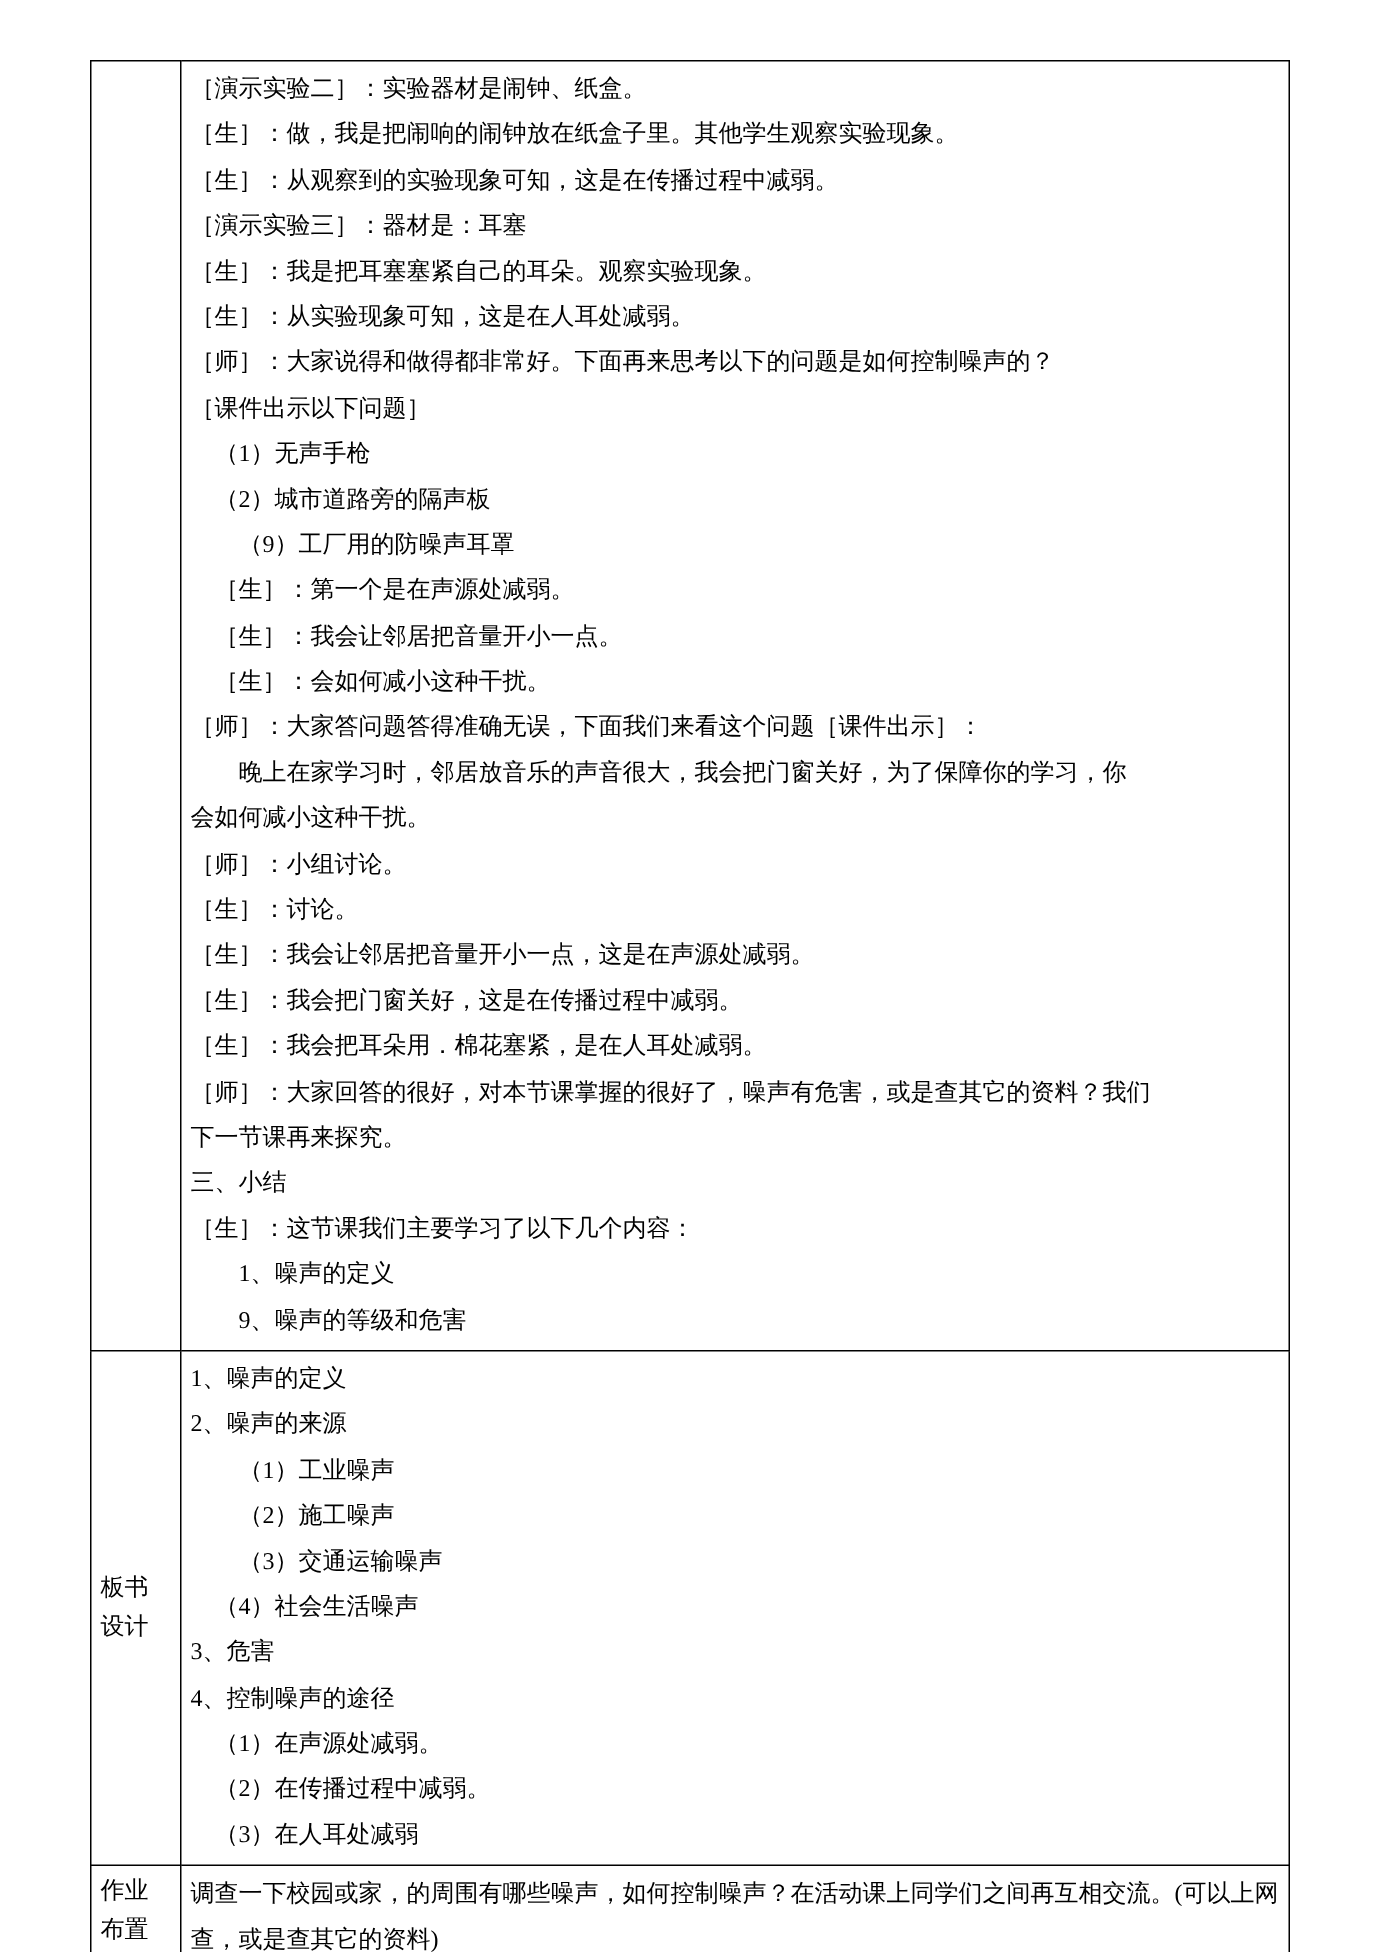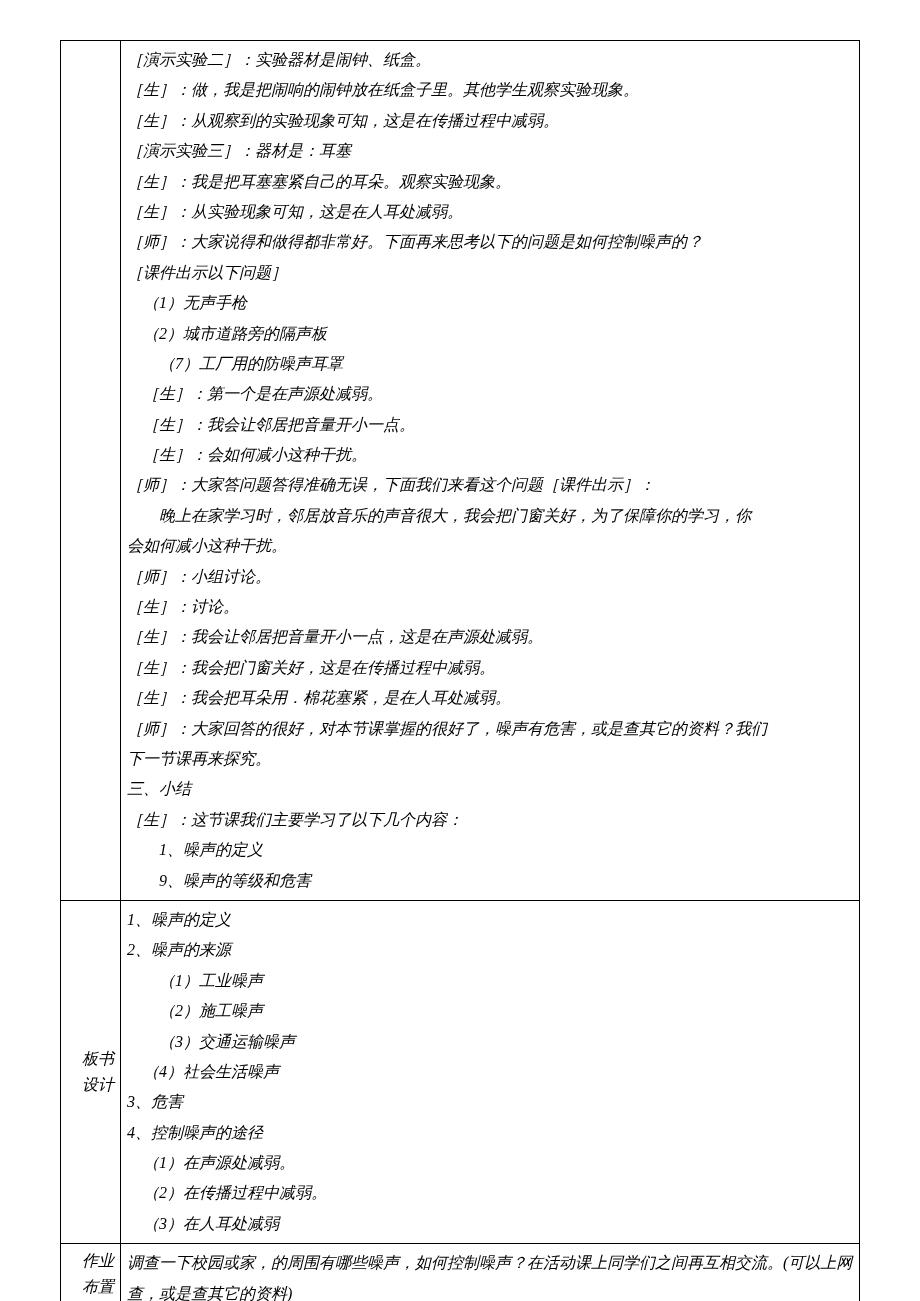--- a/index.html
+++ b/index.html
@@ -13,25 +13,24 @@
     }
     table {
       border-collapse: collapse;
       width: 100%;
       table-layout: fixed;
     }
     td {
       border: 1px solid #000;
       padding: 4px 6px;
       vertical-align: top;
-      font-style: italic;
     }
     td.label {
       width: 60px;
-      text-align: right;
+      text-align: left;
       vertical-align: middle;
       line-height: 1.6;
     }
     .content p { margin: 0; }
     .indent1 { padding-left: 1em; }
     .indent2 { padding-left: 2em; }
     .section1 { overflow: hidden; }
   </style>
 </head>
 <body>
@@ -44,21 +43,21 @@
           <p>［演示实验二］：实验器材是闹钟、纸盒。</p>
           <p>［生］：做，我是把闹响的闹钟放在纸盒子里。其他学生观察实验现象。</p>
           <p>［生］：从观察到的实验现象可知，这是在传播过程中减弱。</p>
           <p>［演示实验三］：器材是：耳塞</p>
           <p>［生］：我是把耳塞塞紧自己的耳朵。观察实验现象。</p>
           <p>［生］：从实验现象可知，这是在人耳处减弱。</p>
           <p>［师］：大家说得和做得都非常好。下面再来思考以下的问题是如何控制噪声的？</p>
           <p>［课件出示以下问题］</p>
           <p class="indent1">（1）无声手枪</p>
           <p class="indent1">（2）城市道路旁的隔声板</p>
-          <p class="indent2">（7）工厂用的防噪声耳罩</p>
+          <p class="indent2">（9）工厂用的防噪声耳罩</p>
           <p class="indent1">［生］：第一个是在声源处减弱。</p>
           <p class="indent1">［生］：我会让邻居把音量开小一点。</p>
           <p class="indent1">［生］：会如何减小这种干扰。</p>
           <p>［师］：大家答问题答得准确无误，下面我们来看这个问题［课件出示］：</p>
           <p class="indent2">晚上在家学习时，邻居放音乐的声音很大，我会把门窗关好，为了保障你的学习，你</p>
           <p>会如何减小这种干扰。</p>
           <p>［师］：小组讨论。</p>
           <p>［生］：讨论。</p>
           <p>［生］：我会让邻居把音量开小一点，这是在声源处减弱。</p>
           <p>［生］：我会把门窗关好，这是在传播过程中减弱。</p>

